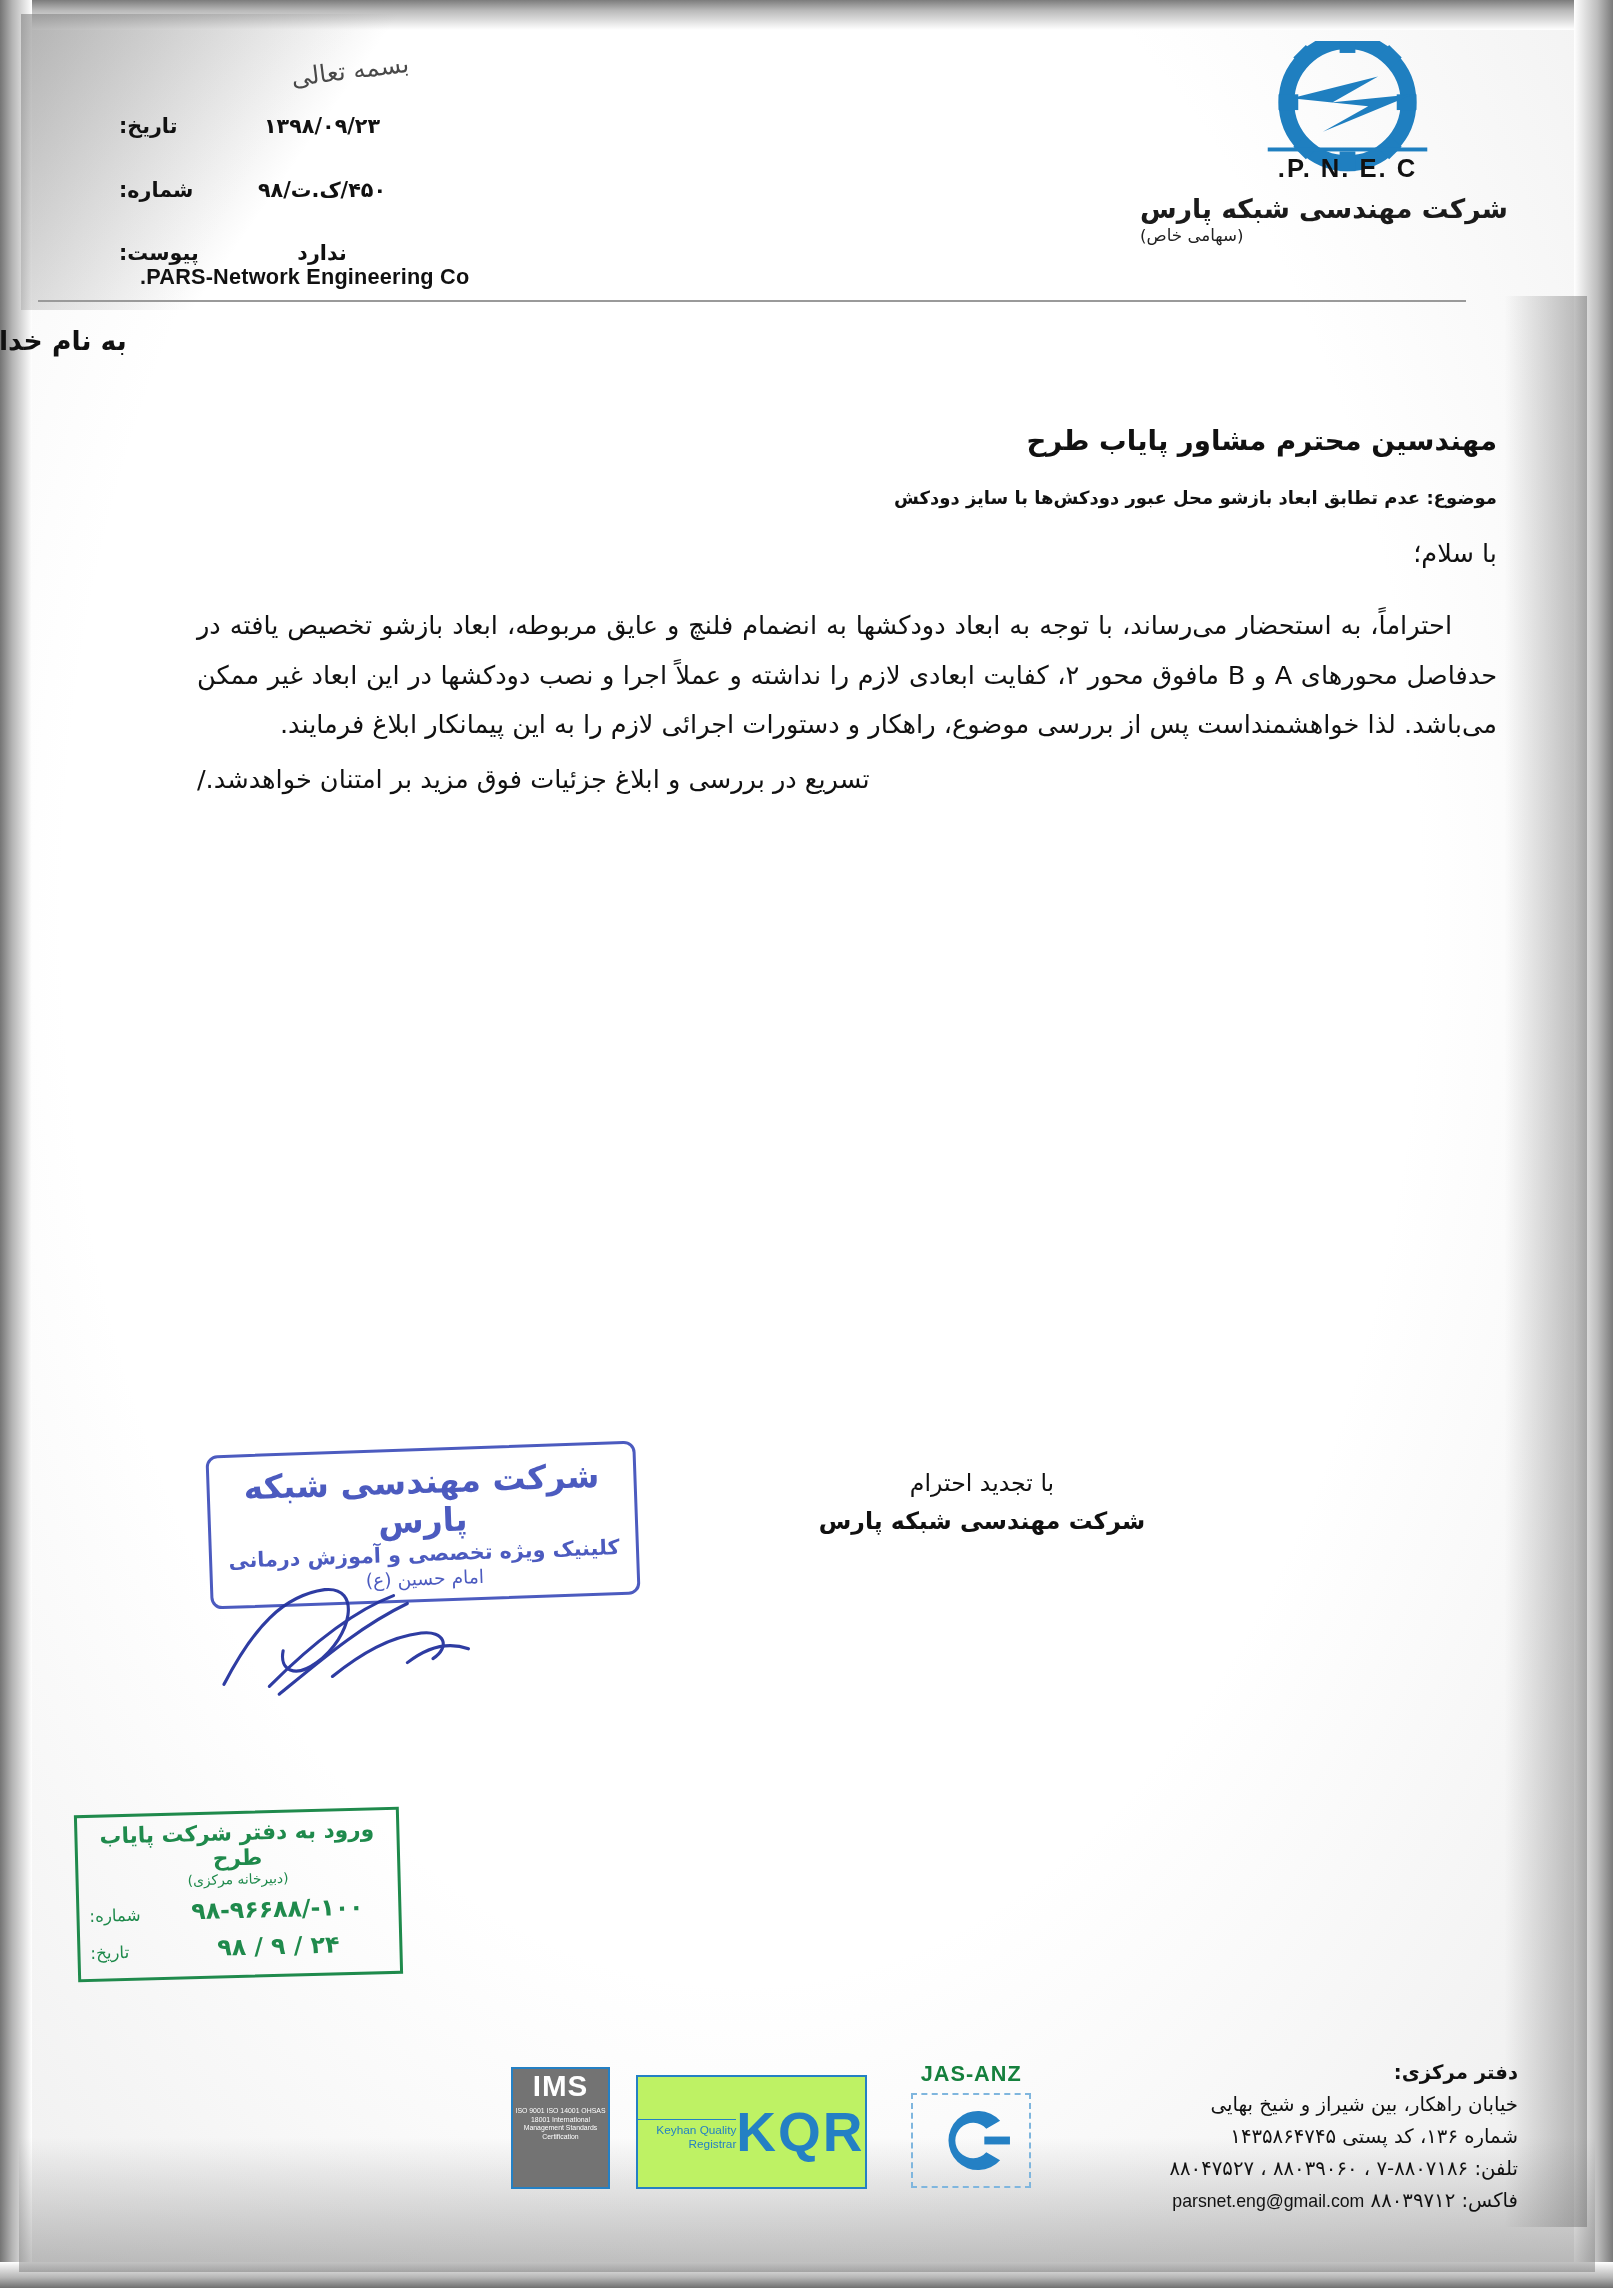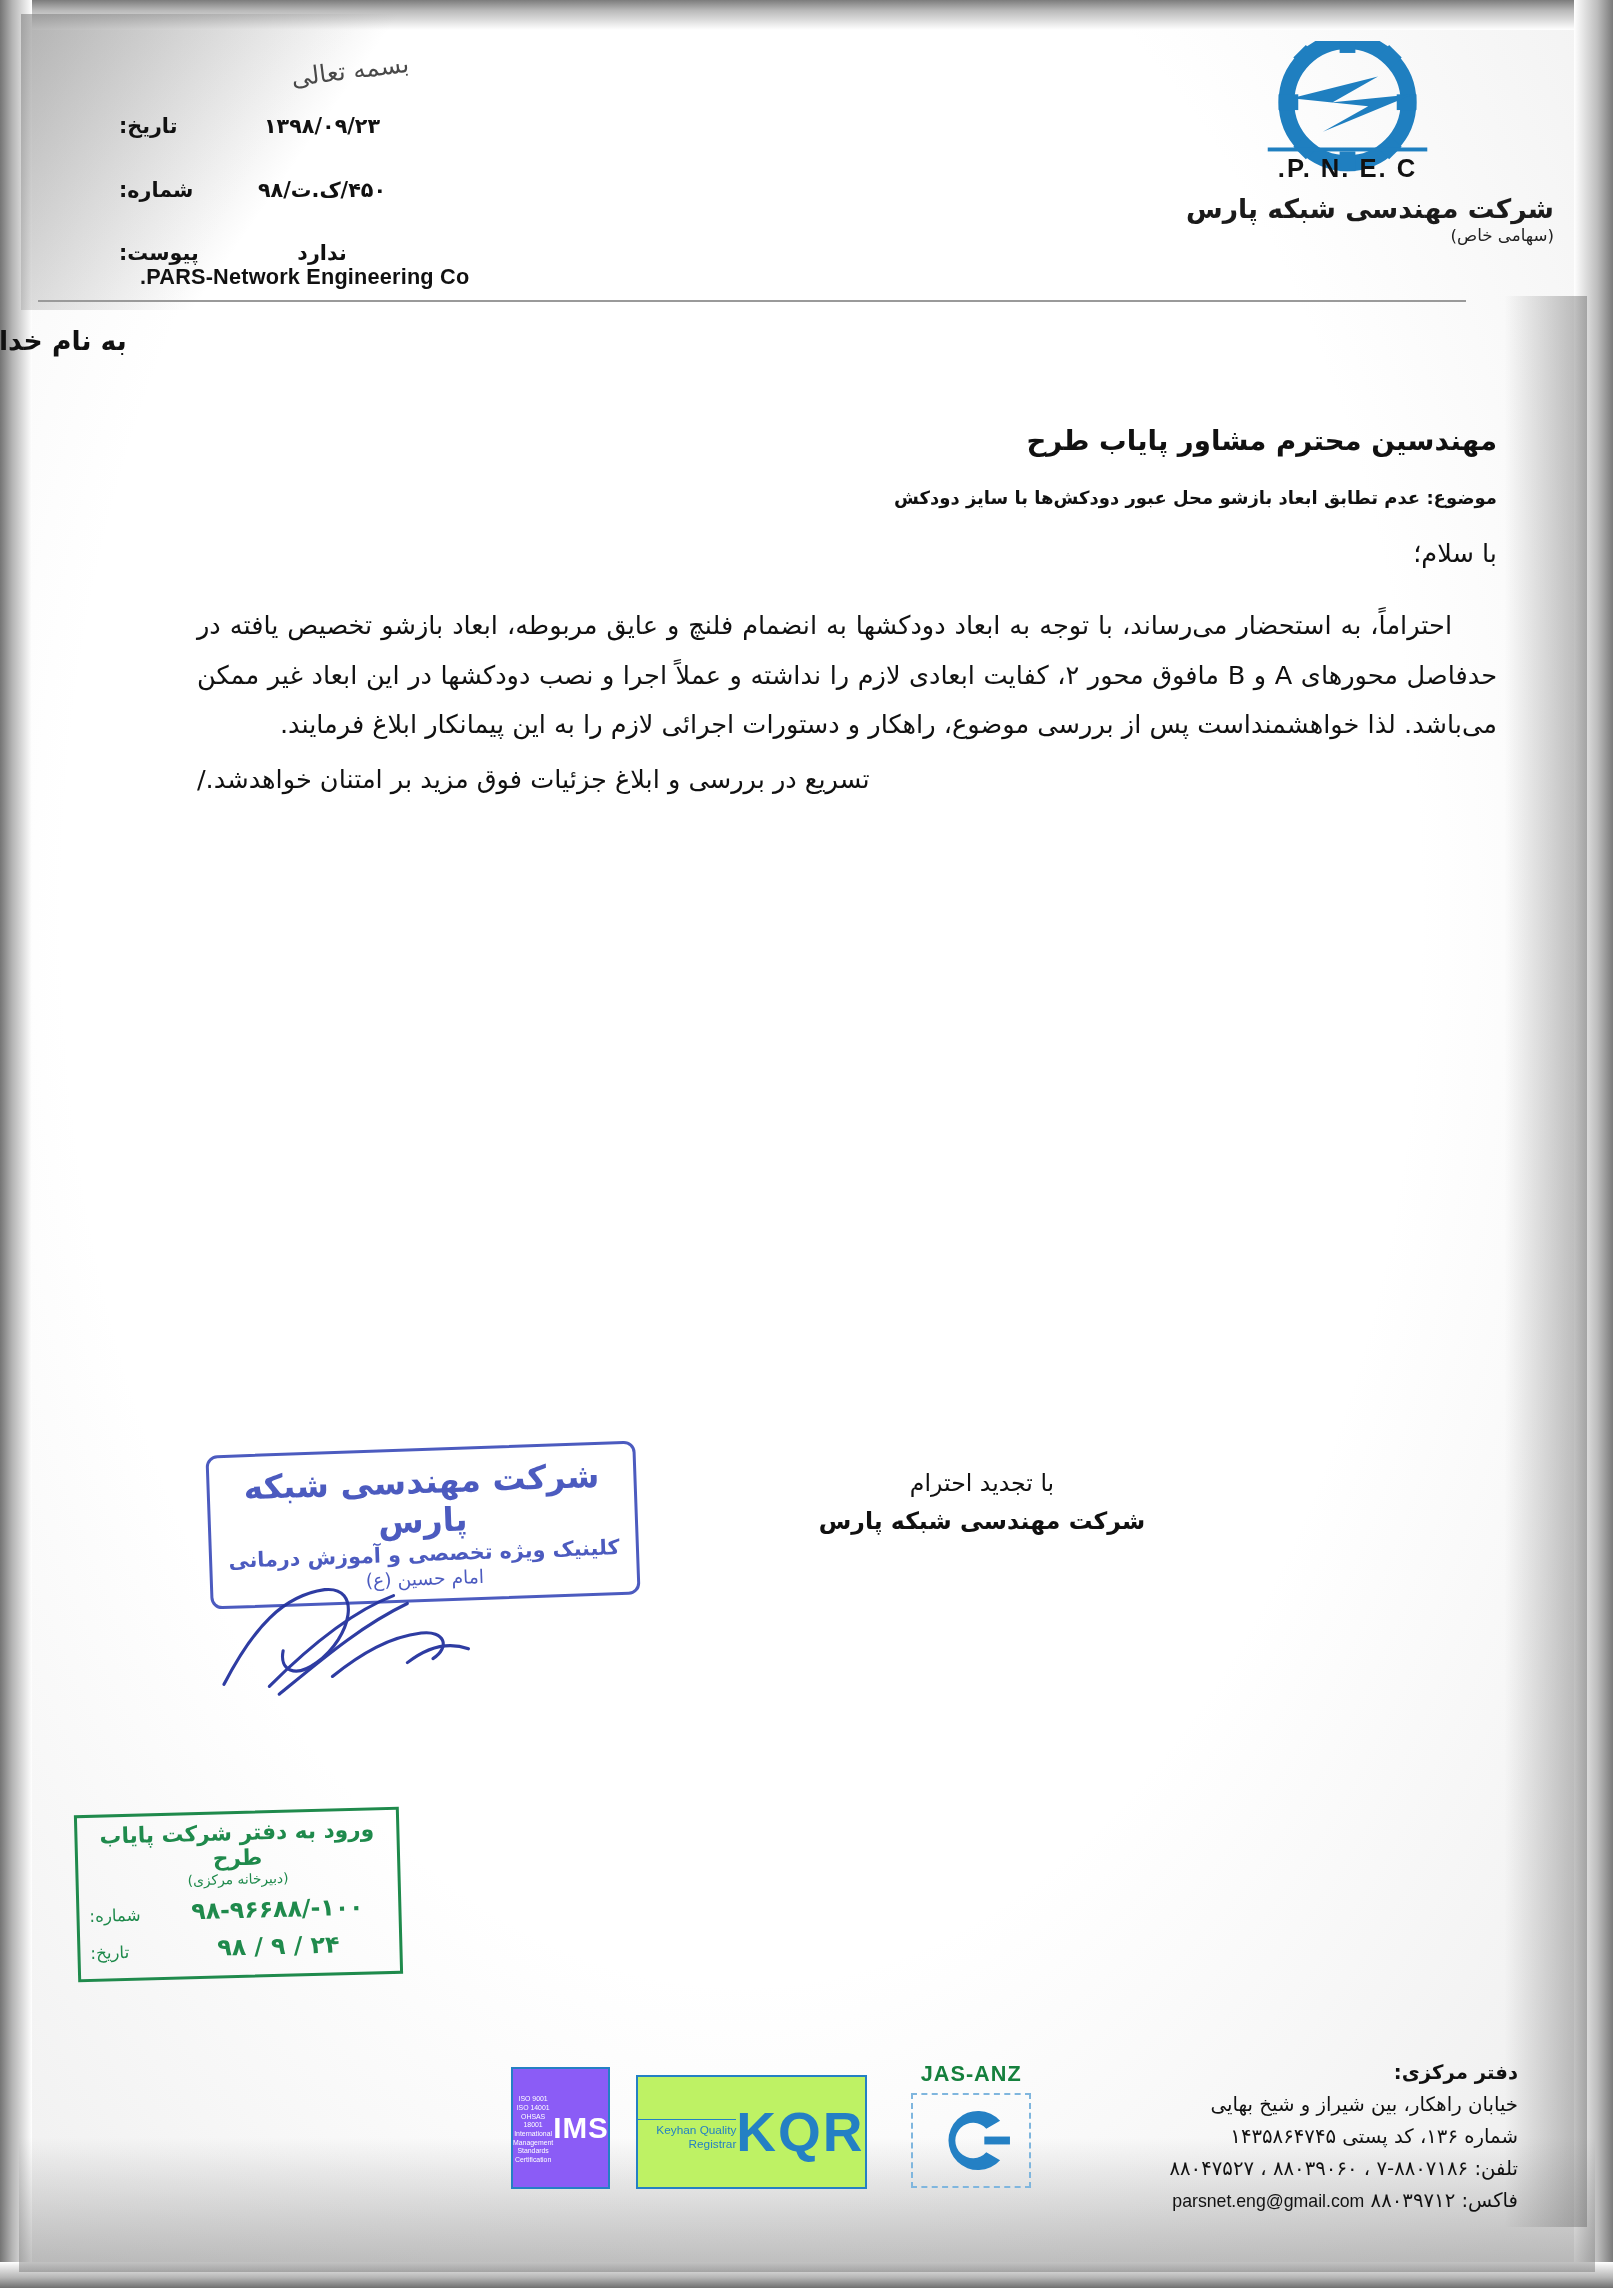--- a/index.html
+++ b/index.html
@@ -53,21 +53,21 @@
     background: radial-gradient(ellipse at 46% 40%, rgba(255,255,255,0) 55%, rgba(190,190,190,0.30) 100%);
     pointer-events: none;
   }
 
   
   .letterhead {
     position: absolute;
     top: 41px;
     right: 59px;
     width: 414px;
-    text-align: right;
+    text-align: left;
     direction: rtl;
   }
   .logo-wrap { display: flex; justify-content: center; }
   .company-name-fa {
     margin-top: 3.9px;
     font-family: "DejaVu Sans", sans-serif;
     font-size: 26.6px;
     font-weight: bold;
     color: #1b1b1b;
     letter-spacing: -0.2px;
@@ -282,23 +282,23 @@
     position: absolute;
     bottom: 99px;
     left: 512px;
     display: flex;
     align-items: flex-end;
     gap: 25.6px;
   }
   .cert-ims {
     width: 95px; height: 118px;
     border: 2px solid #2480c4;
-    background: #8b5cf6;
+    background: #737373;
     color: #fff;
-    display: flex; flex-direction: row; align-items: center; justify-content: flex-end;
+    display: flex; flex-direction: column; align-items: center; justify-content: flex-start;
     font-family: "Liberation Sans", sans-serif;
   }
   .cert-ims .big { font-size: 29.6px; font-weight: bold; letter-spacing: 1px; }
   .cert-ims .tiny { font-size: 6.9px; line-height: 1.25; text-align: center; margin-top: 3.9px; }
   .cert-kqr {
     width: 227px; height: 110px;
     border: 2px solid #2480c4;
     display: flex; flex-direction: row; align-items: center; justify-content: flex-start;
     color: #2480c4;
     font-family: "Liberation Sans", sans-serif;

